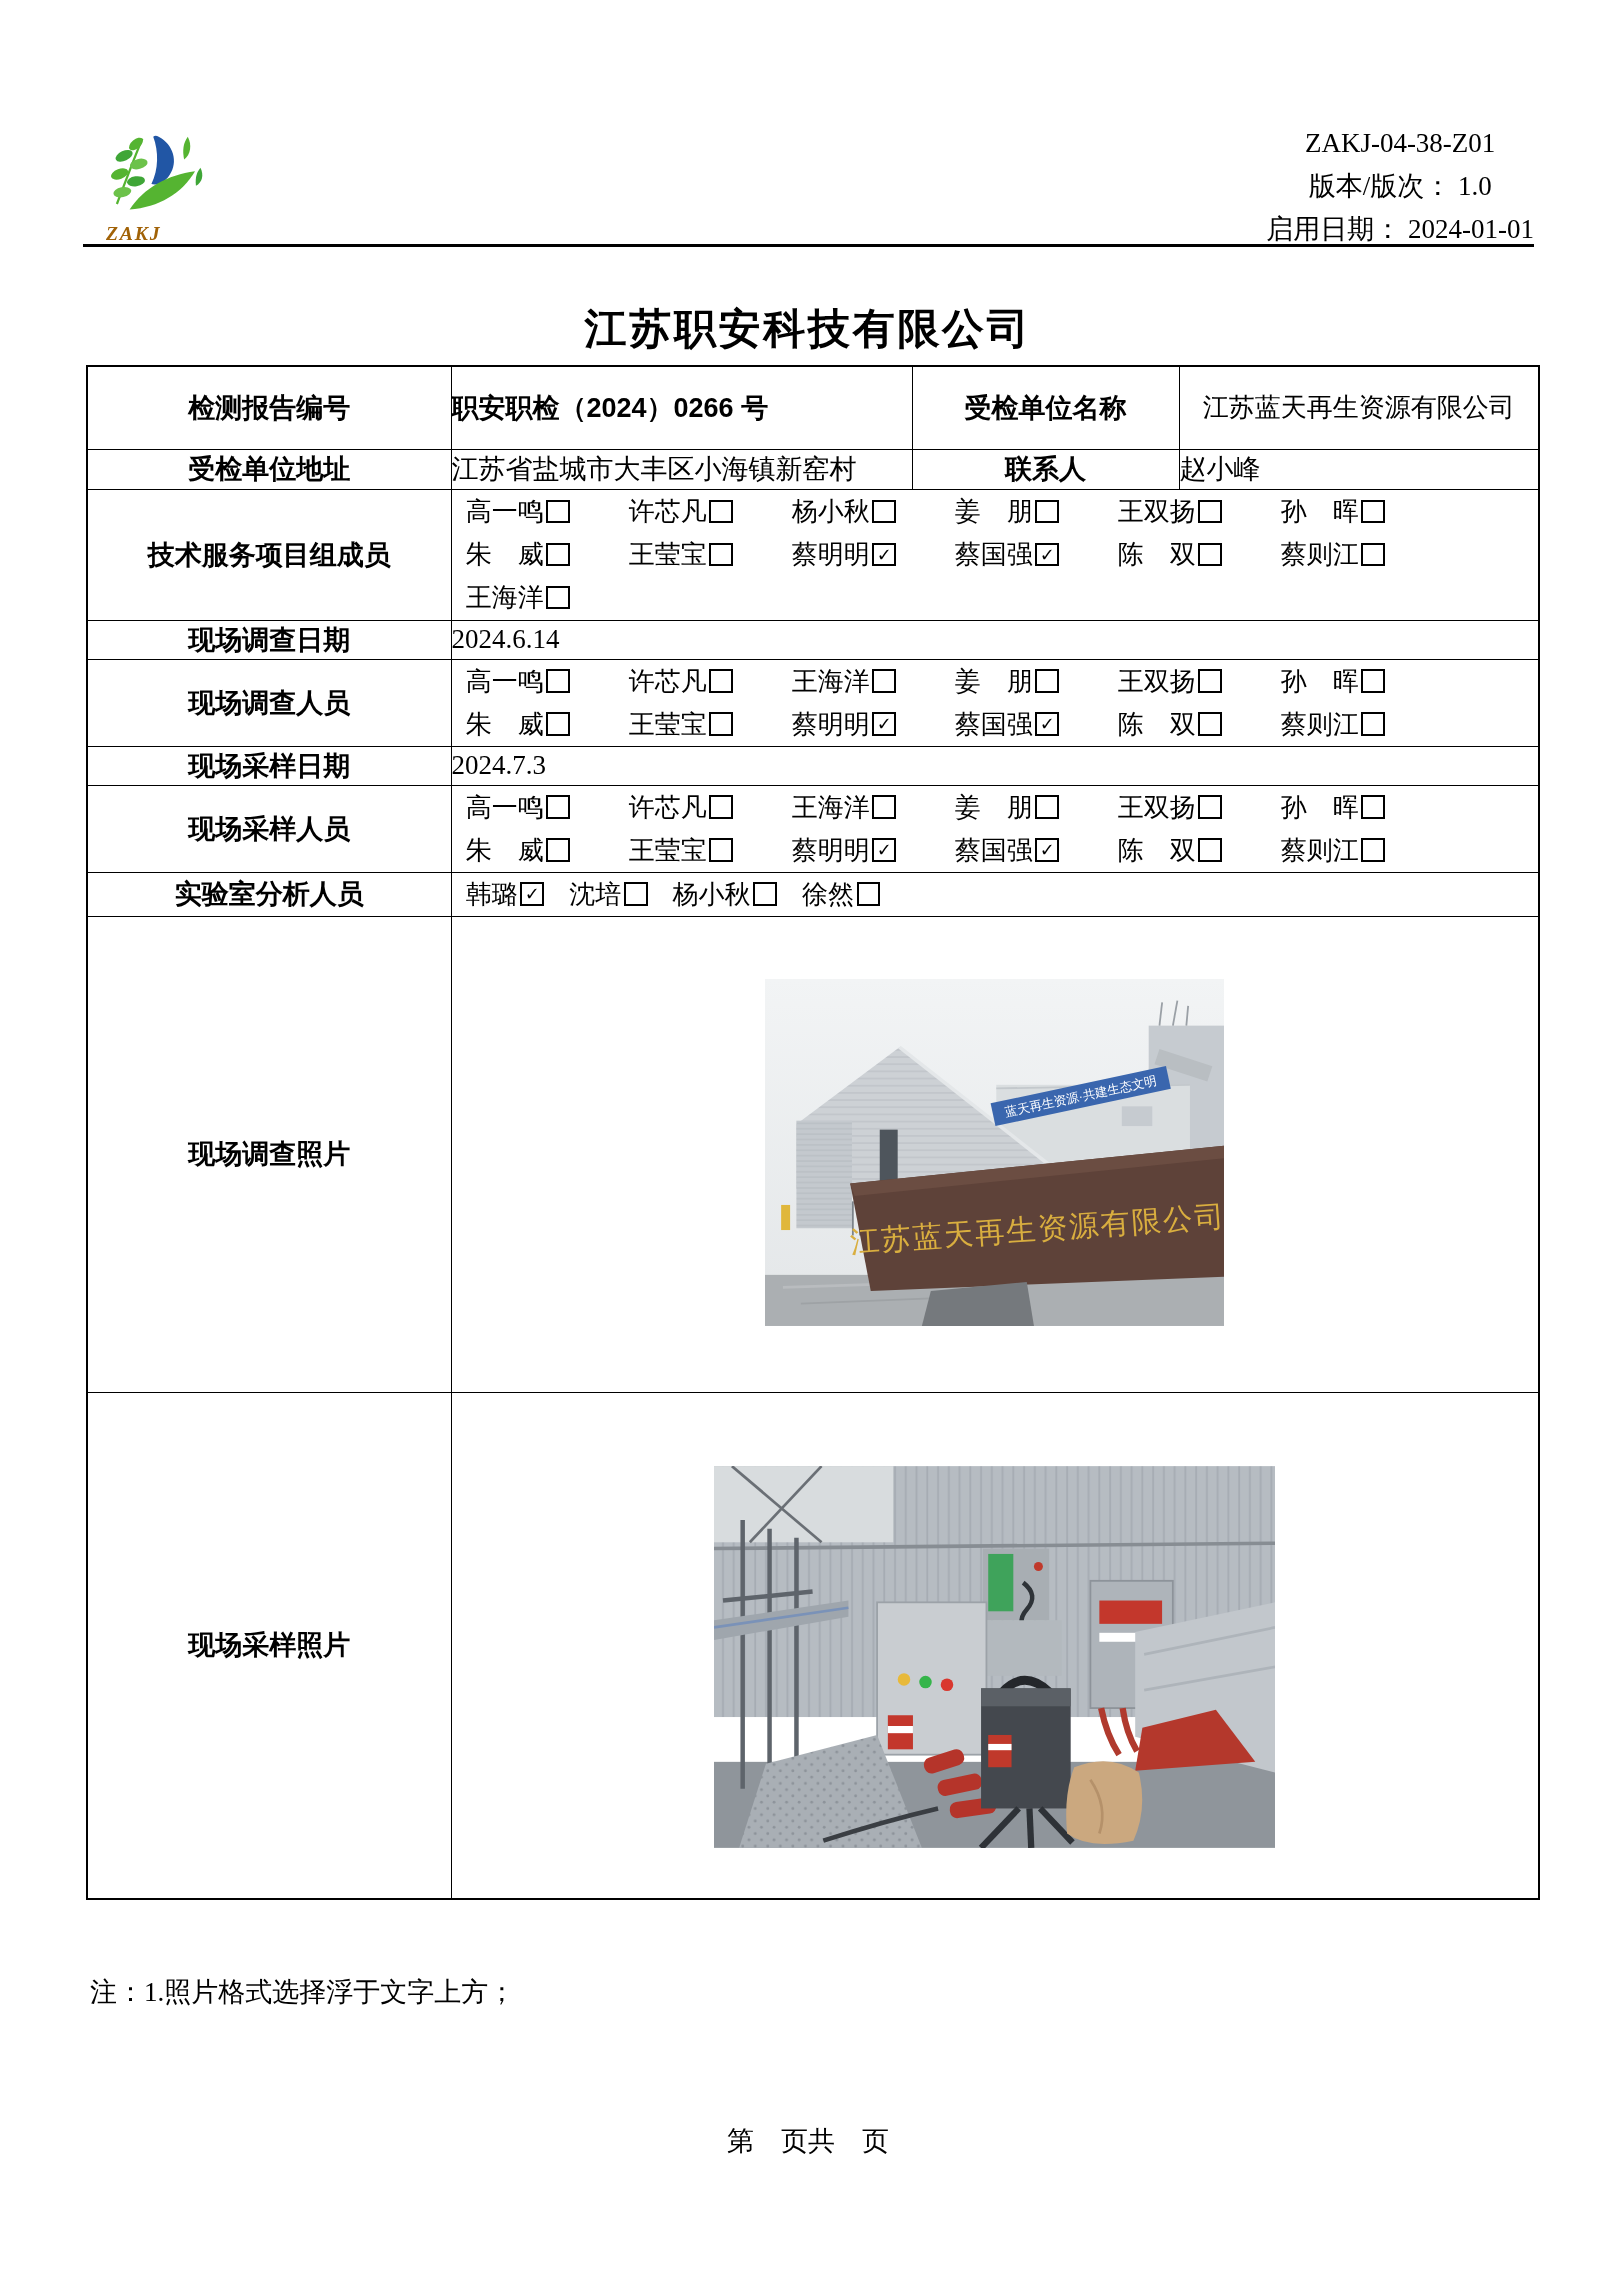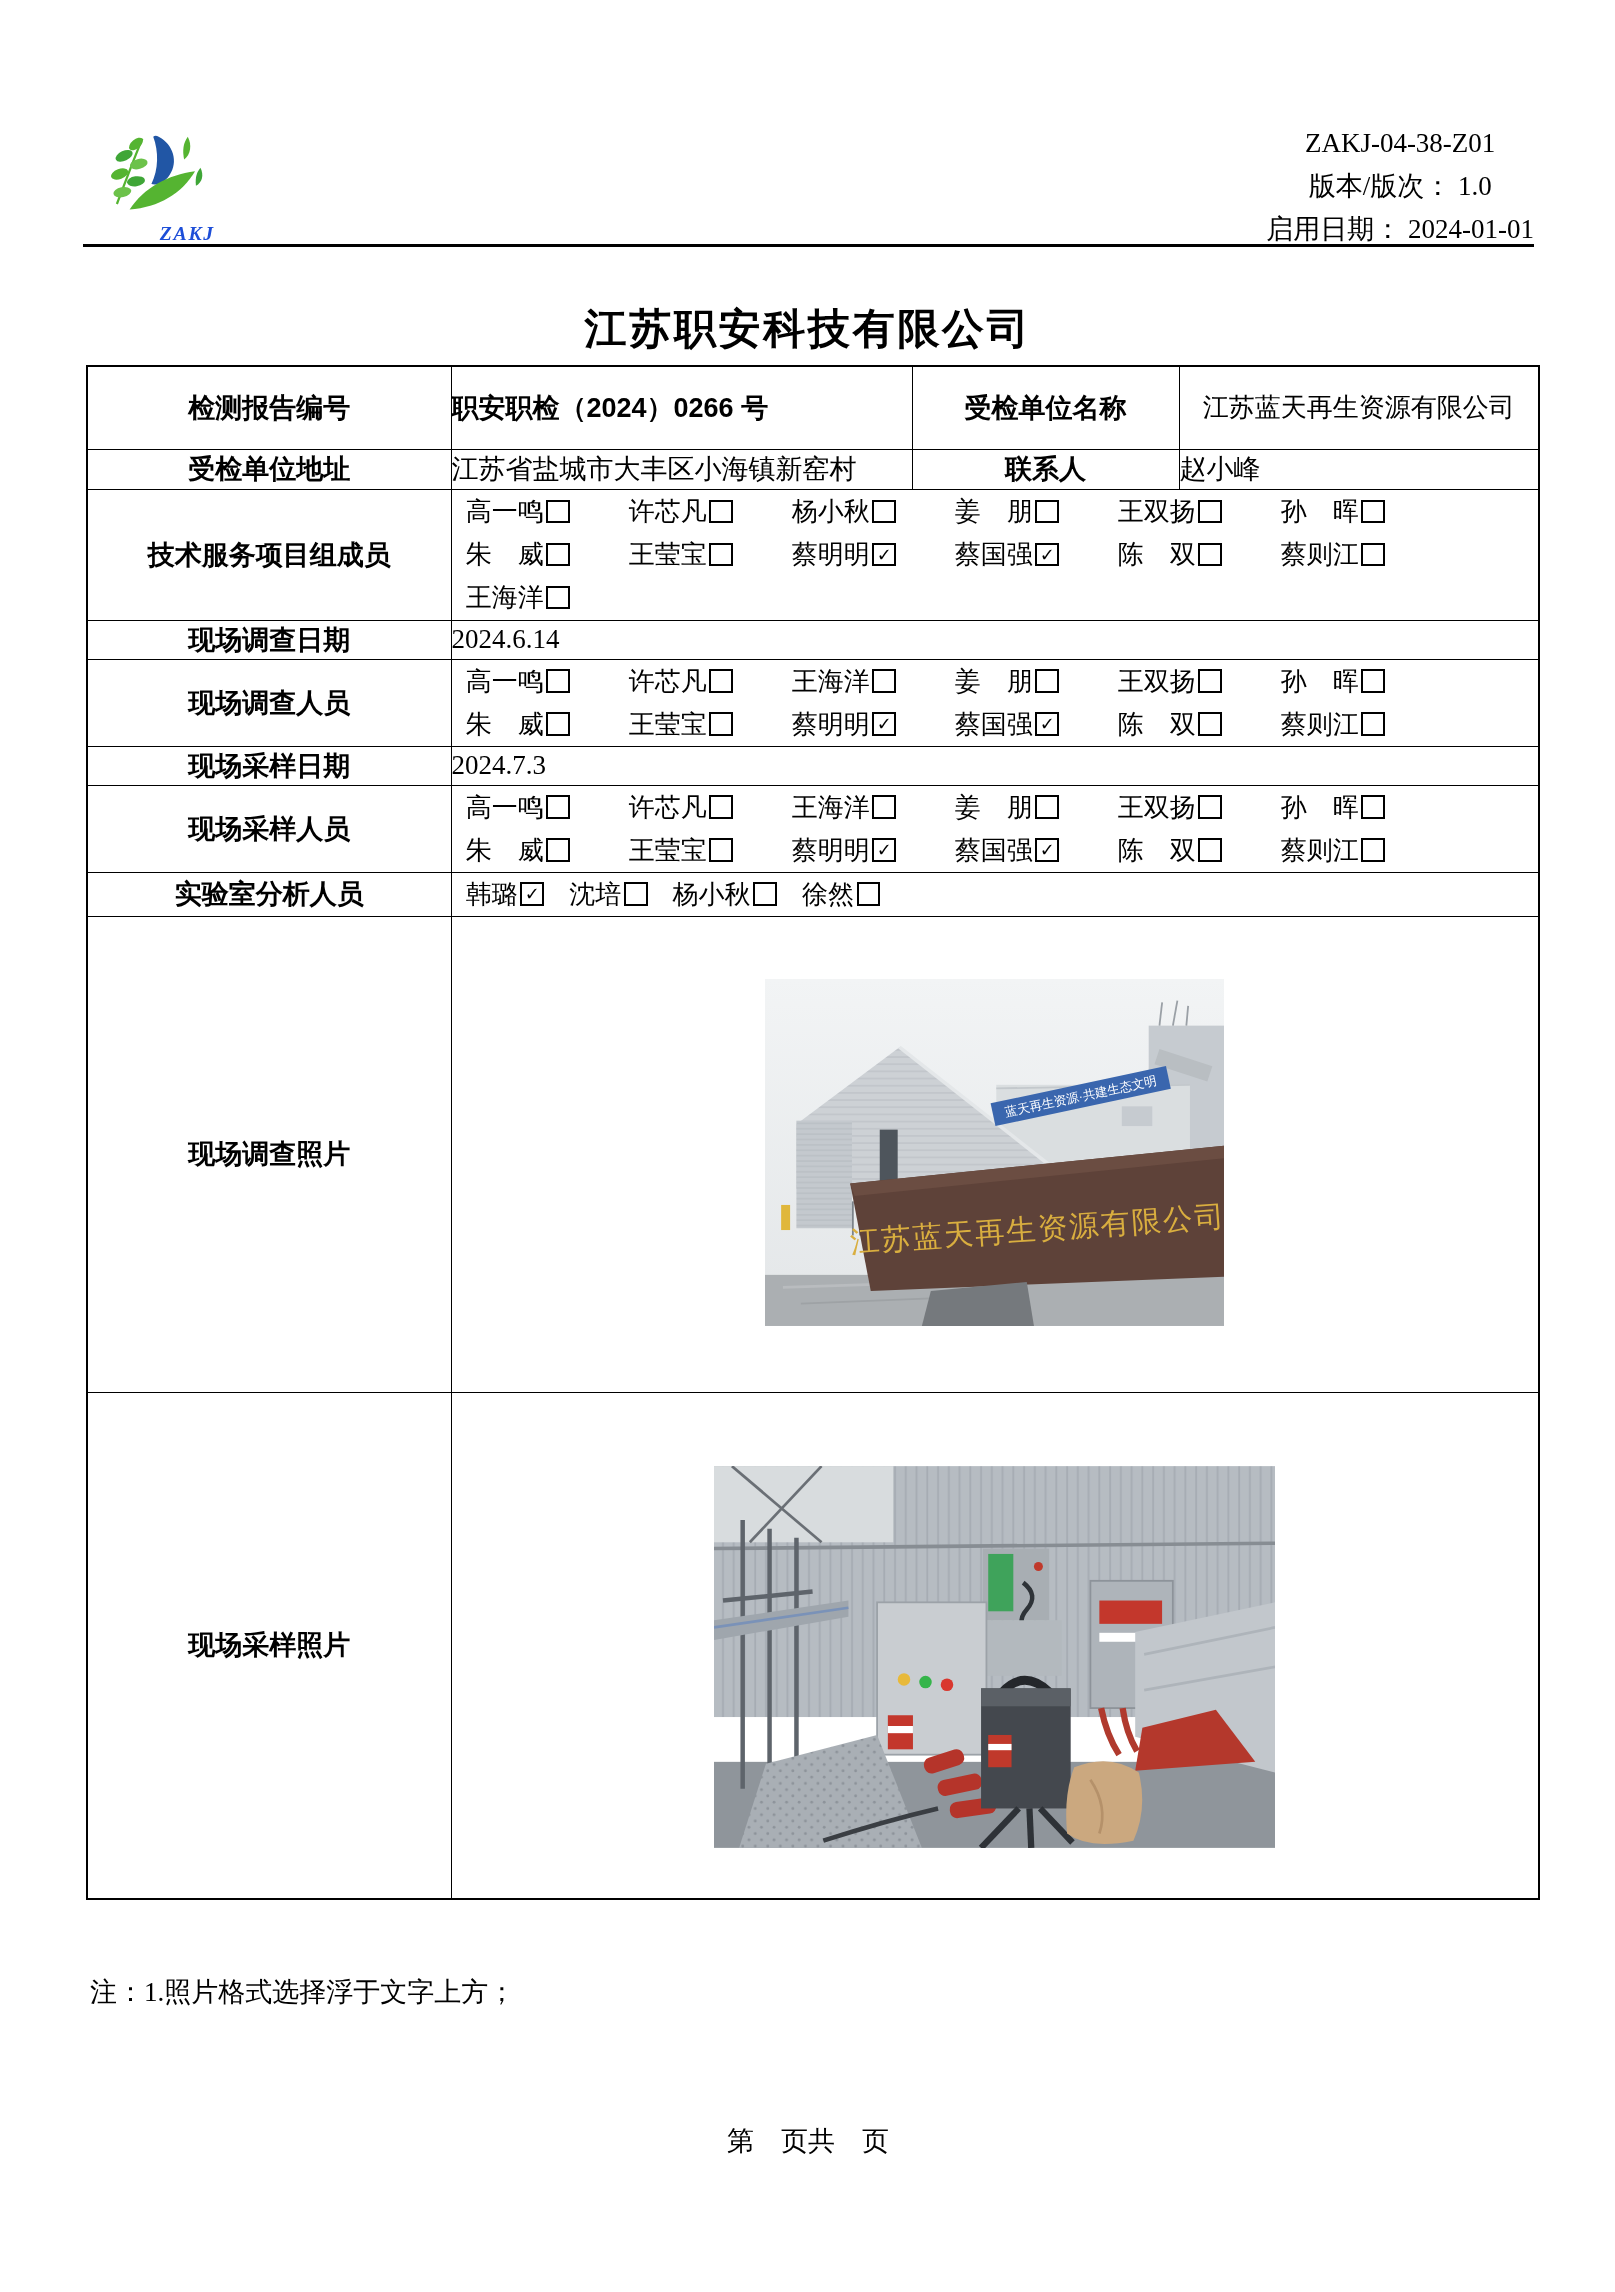--- a/index.html
+++ b/index.html
@@ -1,22 +1,22 @@
 <!DOCTYPE html>
 <html style="font-size:14.3px"><head>
 <meta charset="utf-8">
 <style>
   html,body{margin:0;padding:0;background:#888;}
   .page{position:relative;width:1616px;height:2293px;background:#fff;margin:0 auto;
         font-family:"Liberation Serif","DejaVu Serif",serif;color:#000;overflow:hidden;}
   .heiti{font-family:"Liberation Sans","DejaVu Sans",sans-serif;font-weight:bold;}
   
   .logo{position:absolute;left:106px;top:124px;width:109px;height:100px;}
-  .logo-text{position:absolute;left:106px;top:222px;width:109px;text-align:right;
-             font-size:19.7px;font-weight:bold;font-style:italic;color:#1d4ed8;
+  .logo-text{position:absolute;left:106px;top:222px;width:109px;text-align:left;
+             font-size:19.7px;font-weight:bold;font-style:italic;color:#a16207;
              font-family:"Liberation Serif",serif;letter-spacing:1.8px;}
   .company-name{position:absolute;left:227px;top:158px;font-size:38px;letter-spacing:3.6px;
                 font-family:"Liberation Serif","DejaVu Serif",serif;}
   .header-right{position:absolute;right:82px;top:122px;text-align:center;
                 font-size:27px;line-height:43px;}
   .header-rule{position:absolute;left:83px;right:82px;top:244px;height:2.7px;background:#000;}
   .doc-title{position:absolute;left:0;top:301px;width:100%;text-align:center;
              font-size:42px;letter-spacing:2.7px;}
   
   table.main{position:absolute;left:86px;top:365px;width:1452px;

